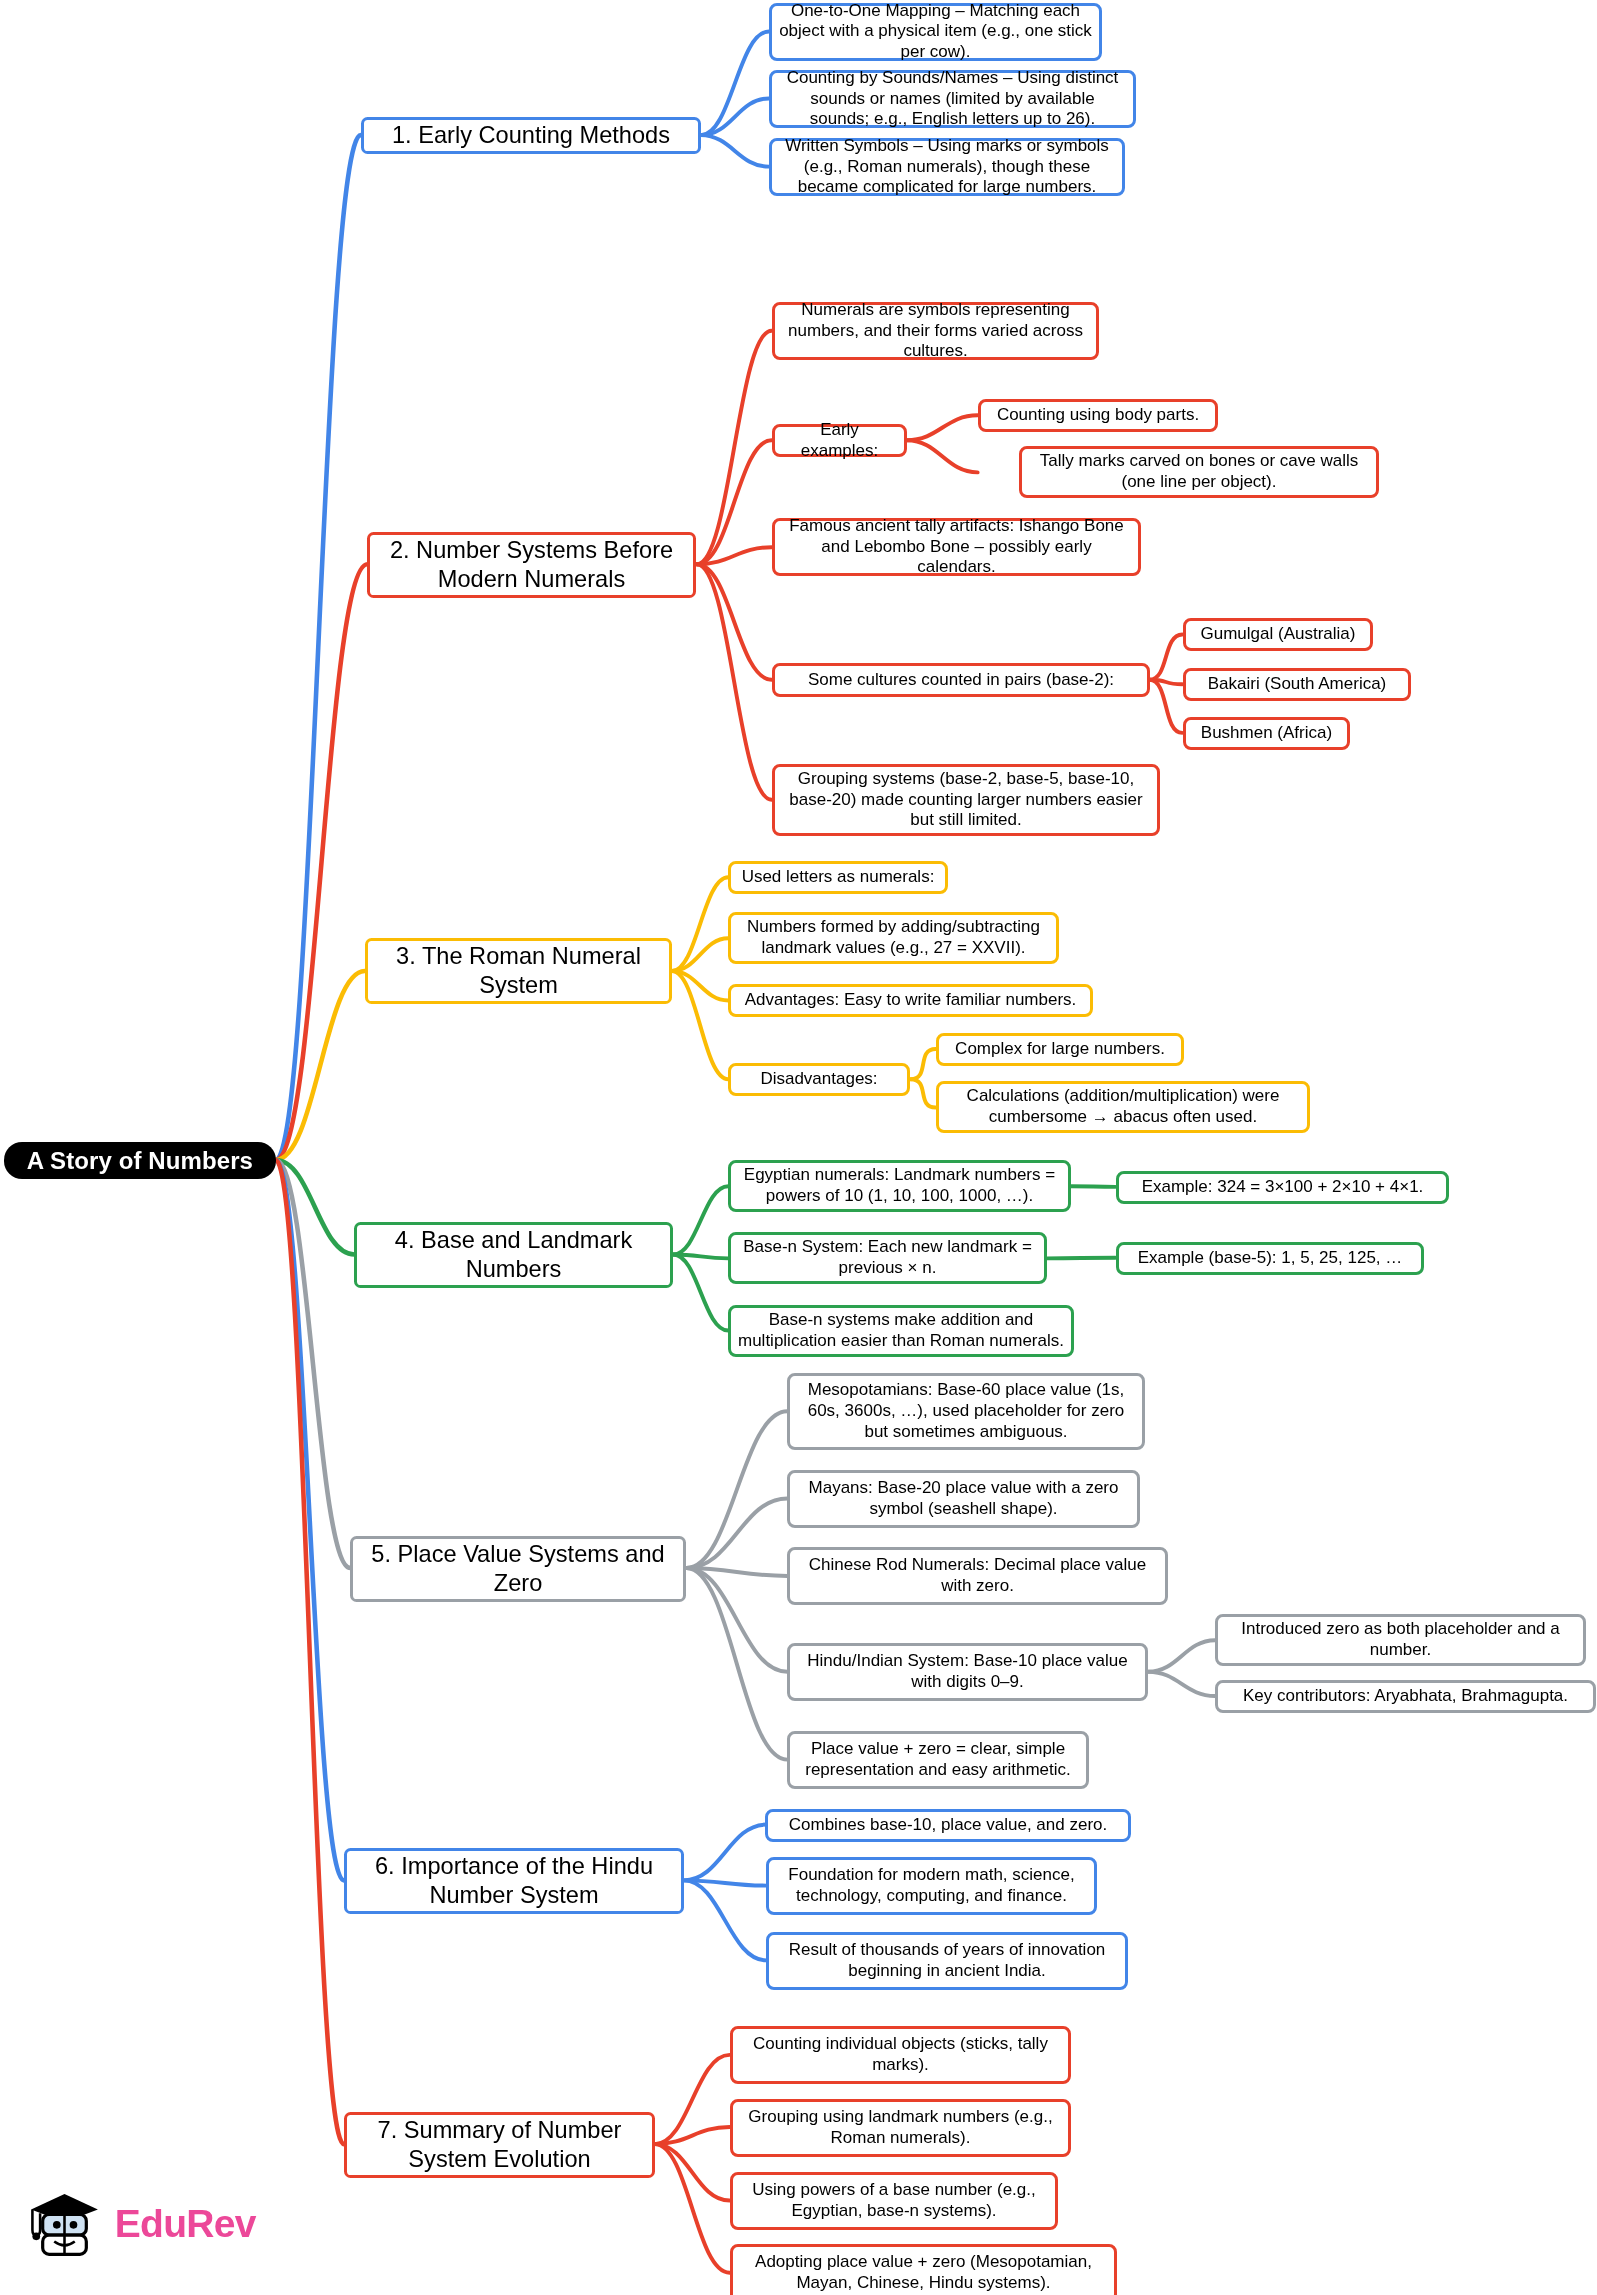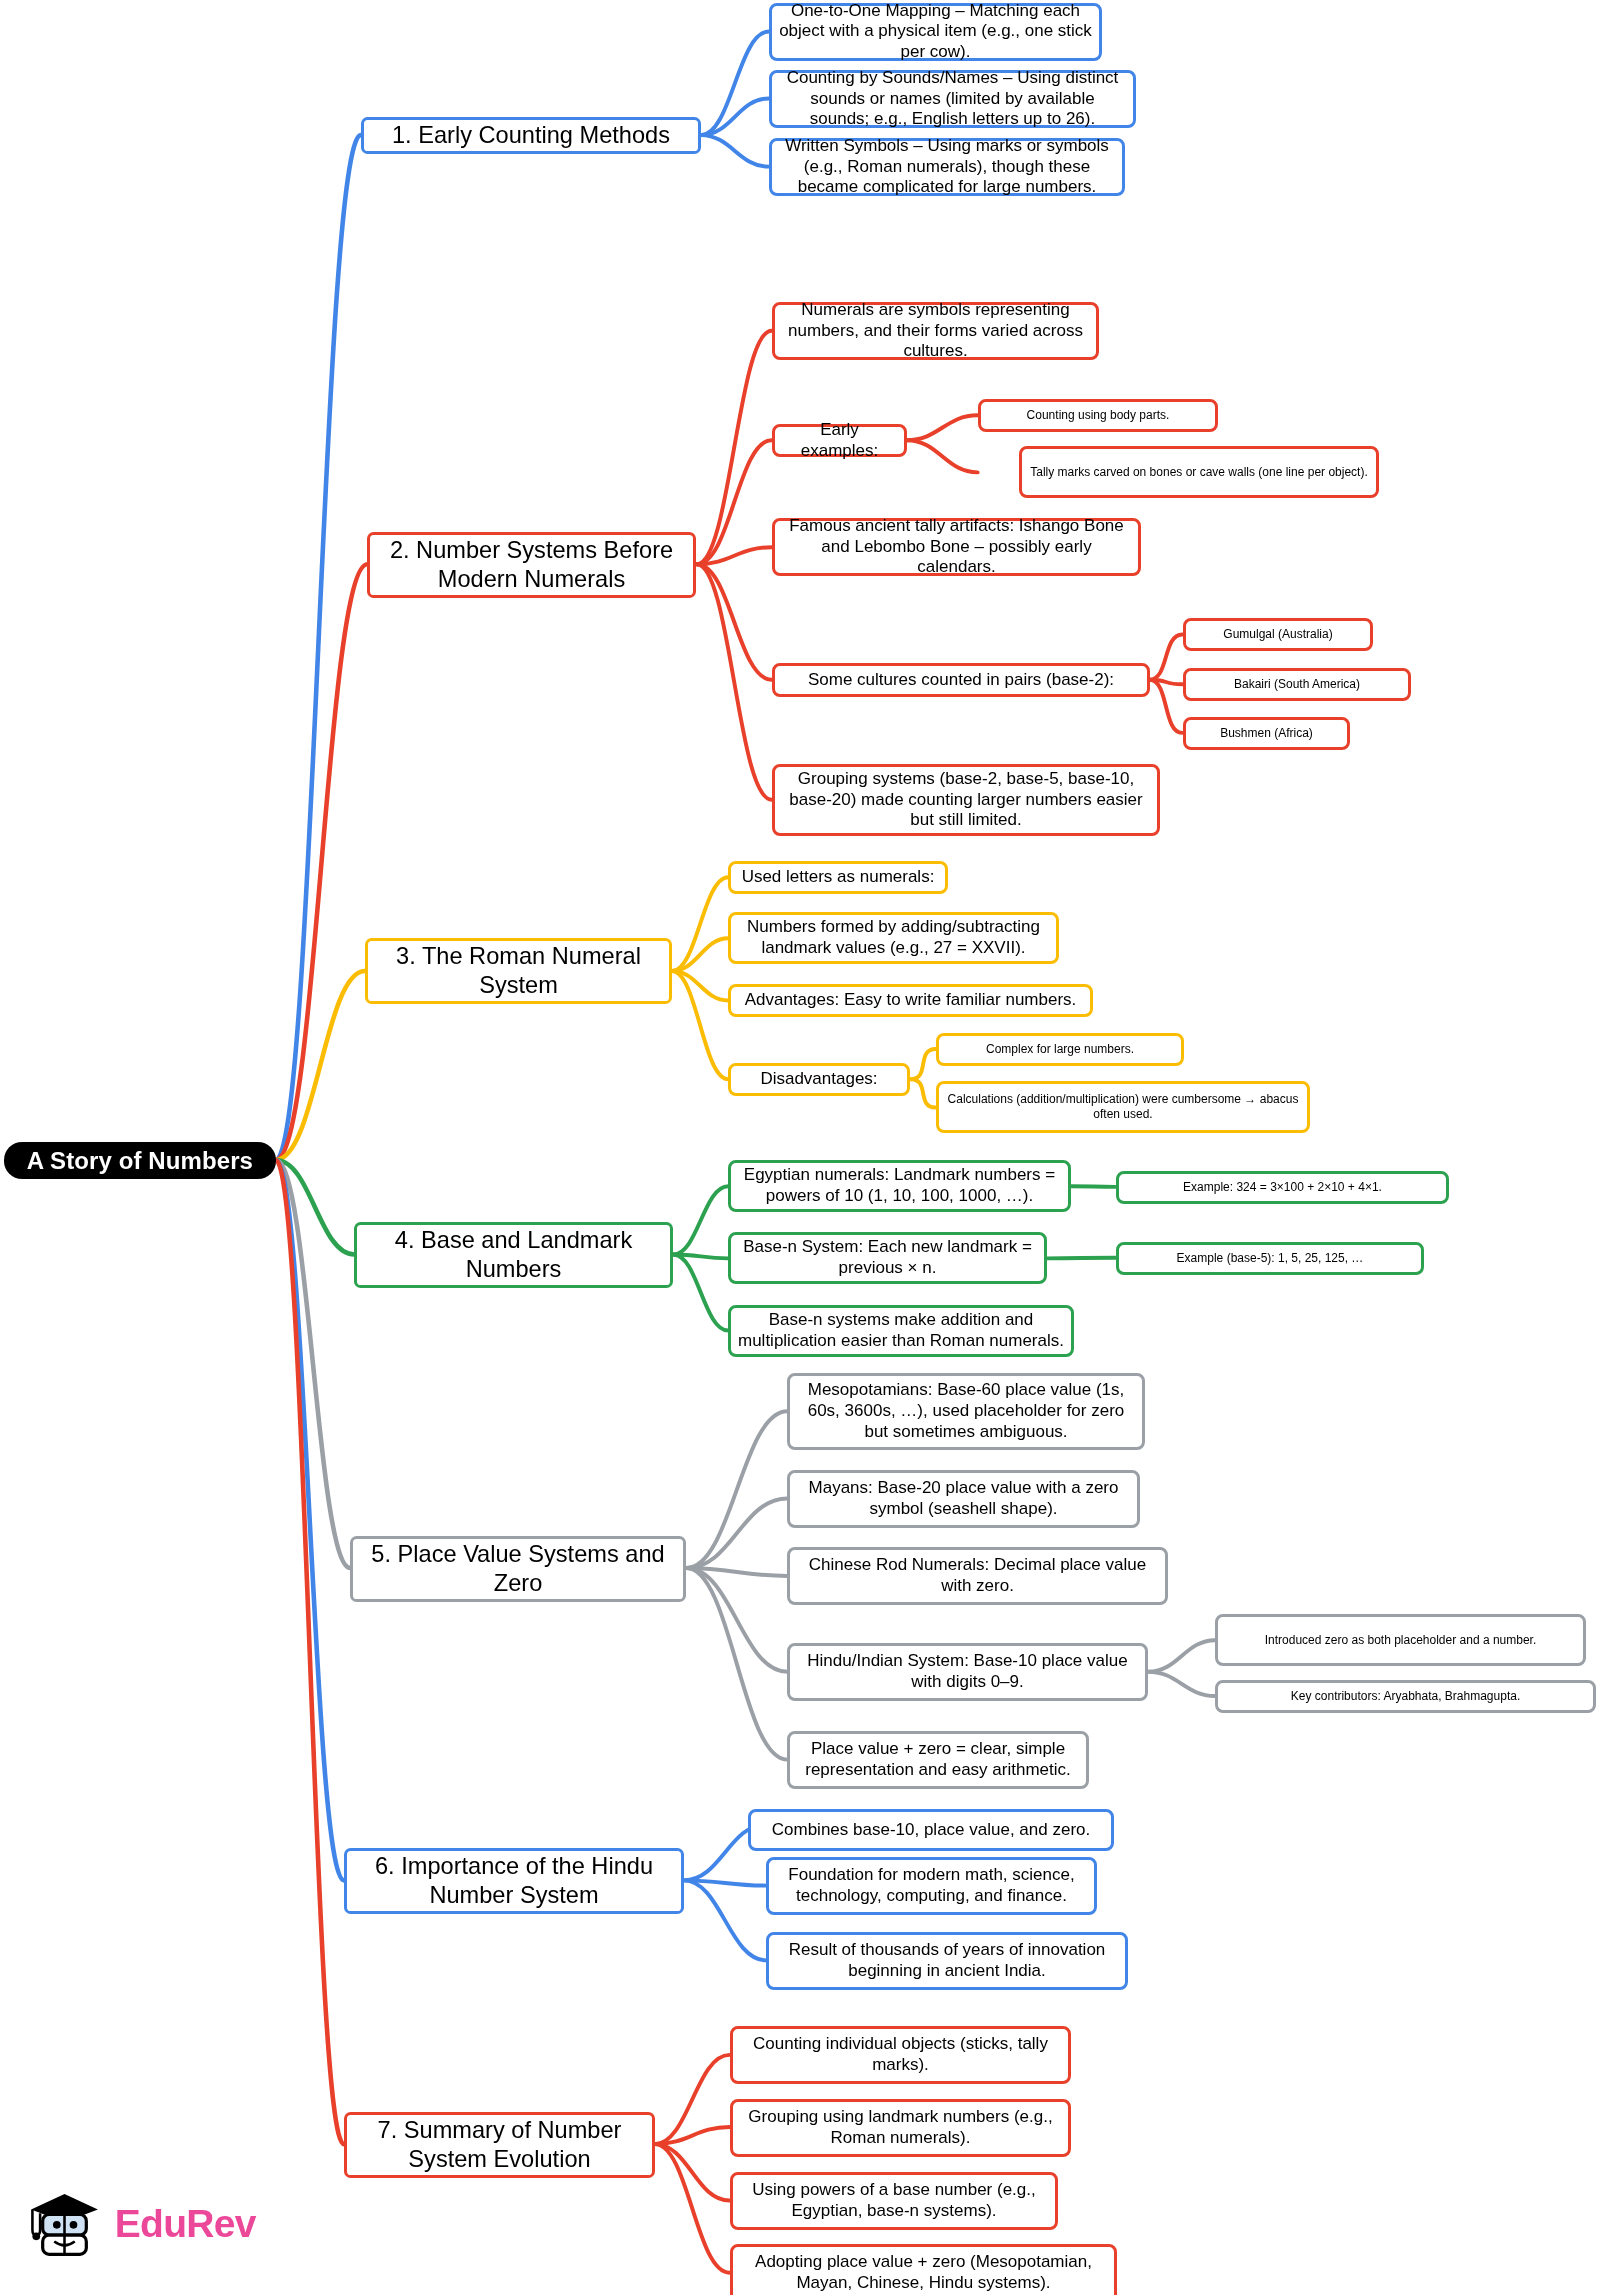--- a/index.html
+++ b/index.html
@@ -3,21 +3,21 @@
 <meta charset="utf-8">
 <style>
   html,body{margin:0;padding:0;background:#ffffff;}
   body{font-family:"Liberation Sans", sans-serif;}
   #canvas{position:relative;width:1597px;height:2295px;background:#fff;overflow:hidden;}
   #edges{position:absolute;left:0;top:0;width:1597px;height:2295px;pointer-events:none;}
   .node{position:absolute;box-sizing:border-box;background:#ffffff;border-style:solid;border-width:3.3px;border-radius:9.2px;display:flex;align-items:center;justify-content:center;text-align:center;color:#000;line-height:1.22;padding:3.9px 6.6px;}
   .root{background:#000000;color:#ffffff;border:none;border-radius:18px;font-weight:bold;font-size:24px;letter-spacing:0.1px;padding:3.9px 10.5px;}
   .topic{font-size:23.6px;border-radius:6.6px;border-width:3.9px;}
   .sub{font-size:17px;border-width:3.3px;border-radius:7.9px;}
-  .leaf{font-size:12px;border-width:3.3px;border-radius:7.9px;}
+  .leaf{font-size:17px;border-width:3.3px;border-radius:7.9px;}
   .c-blue{border-color:#4285e8;}
   .c-red{border-color:#e8402a;}
   .c-yellow{border-color:#fbbc04;}
   .c-green{border-color:#2ca14f;}
   .c-gray{border-color:#9aa0a6;}
   #logo{position:absolute;left:26px;top:2185px;display:flex;align-items:center;gap:11.8px;}
   #logo .mark{position:relative;width:77px;height:77px;}
   #logo .word{font-size:39px;font-weight:bold;color:#ec4899;letter-spacing:-0.7px;}
 </style>
 </head>
@@ -183,21 +183,21 @@
       </div>
       <div class="node leaf c-gray" style="left: 1215px; top: 1614px; width: 371px; height: 52px;">
         <span>Introduced zero as both placeholder and a number.</span>
       </div>
       <div class="node leaf c-gray" style="left: 1215px; top: 1680px; width: 381px; height: 33px;">
         <span>Key contributors: Aryabhata, Brahmagupta.</span>
       </div>
       <div class="node sub c-gray" style="left: 787px; top: 1731px; width: 302px; height: 58px;">
         <span>Place value + zero = clear, simple representation and easy arithmetic.</span>
       </div>
-      <div class="node sub c-blue" style="left: 748px; top: 1809px; width: 366px; height: 42px; align-items: center;">
+      <div class="node sub c-blue" style="left: 765px; top: 1809px; width: 366px; height: 33px; align-items: center;">
         <span>Combines base-10, place value, and zero.</span>
       </div>
       <div class="node sub c-blue" style="left: 766px; top: 1857px; width: 331px; height: 58px;">
         <span>Foundation for modern math, science, technology, computing, and finance.</span>
       </div>
       <div class="node sub c-blue" style="left: 766px; top: 1932px; width: 362px; height: 58px;">
         <span>Result of thousands of years of innovation beginning in ancient India.</span>
       </div>
       <div class="node sub c-red" style="left: 730px; top: 2026px; width: 341px; height: 58px;">
         <span>Counting individual objects (sticks, tally marks).</span>

